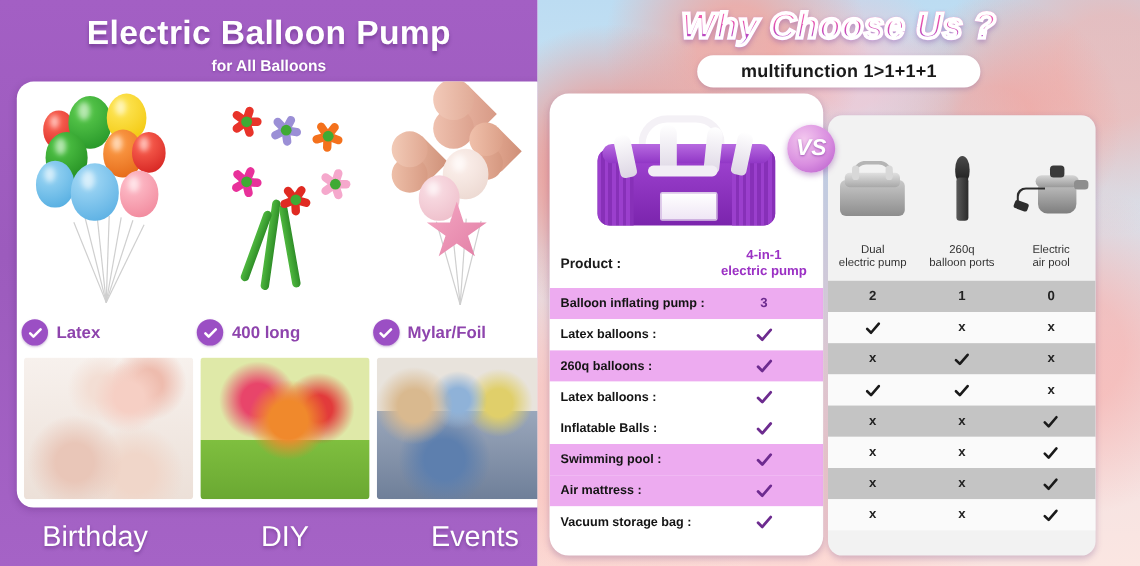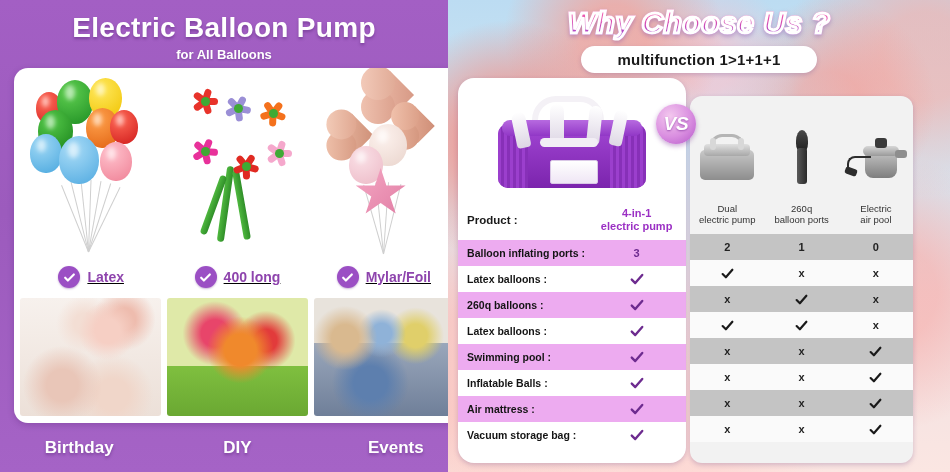--- a/index.html
+++ b/index.html
@@ -47,38 +47,38 @@
   .flower b{position:absolute;left:50%;top:50%;width:15px;height:7px;border-radius:4px;margin:-3.5px 0 0 -2px;transform-origin:2px 3.5px;display:block;}
   .flower em{position:absolute;left:50%;top:50%;width:9px;height:9px;margin:-4.5px 0 0 -4.5px;border-radius:50%;background:#3faa34;display:block;}
   .stem{position:absolute;width:7px;border-radius:4px;background:linear-gradient(90deg,#4fb83f,#2f8e28);}
 
   
   .heartb{position:absolute;transform:rotate(-45deg);}
   .heartb:before,.heartb:after{content:"";position:absolute;border-radius:50%;}
   .starb{position:absolute;clip-path:polygon(50% 0%,61% 35%,98% 35%,68% 57%,79% 91%,50% 70%,21% 91%,32% 57%,2% 35%,39% 35%);}
 
   .checks-row{display:flex;height:42px;align-items:center;padding:0 4px;box-sizing:border-box;}
-  .check-cell{flex:1;display:flex;align-items:center;justify-content:center;gap:7px;text-decoration:underline;}
+  .check-cell{flex:1;display:flex;align-items:center;justify-content:flex-start;gap:7px;}
   .chk-badge{
     width:22px;height:22px;border-radius:50%;background:#9b4fc4;
     display:flex;align-items:center;justify-content:center;flex:none;
     box-shadow:0 1px 2px rgba(100,40,140,.35);
   }
   .chk-badge svg{width:13px;height:13px;display:block;}
   .chk-label{color:#8e44ad;font-weight:bold;font-size:14px;white-space:nowrap;}
 
   .photo-row{display:flex;height:118px;gap:6px;padding:0 6px;box-sizing:border-box;}
   .photo{flex:1;border-radius:3px;overflow:hidden;position:relative;background:#efe7e3;}
 
   .footer-row{
     position:absolute;left:0;bottom:4px;width:475px;height:40px;display:flex;
   }
   .footer-cell{flex:1;display:flex;align-items:center;justify-content:center;}
   .footer-cell span{
-    color:#ffffff;font-weight:bold;font-size:17px;
+    color:#ffffff;font-weight:normal;font-size:24px;
     text-shadow:0 2px 3px rgba(80,30,110,.45);
   }
 
   
   .right-panel{
     position:relative;width:532px;height:472px;box-sizing:border-box;
     overflow:hidden;
     background:
       radial-gradient(circle at 12% 30%, rgba(244,138,128,.85) 0 7%, rgba(244,138,128,0) 22%),
       radial-gradient(circle at 33% 8%, rgba(248,160,150,.75) 0 6%, rgba(248,160,150,0) 20%),
@@ -388,21 +388,21 @@
         <div class="hdr-row">
           <div class="hdr-main-label">Product :</div>
           <div class="hdr-main-val">
             <div>4-in-1</div>
             <div>electric pump</div>
           </div>
         </div>
 
         <div>
           <div class="frow alt">
-            <div class="fname">Balloon inflating ports :</div>
+            <div class="fname">Balloon inflating pump :</div>
             <div class="fval">3</div>
           </div>
           <div class="frow plain">
             <div class="fname">Latex balloons :</div>
             <div class="fval">
               <svg viewBox="0 0 24 24">
                   <path d="M3 13l6 6L21 5" fill="none" stroke="#6d2b8f" stroke-width="4" stroke-linecap="round" stroke-linejoin="round"></path>
                 </svg>
             </div>
           </div>
@@ -415,30 +415,30 @@
             </div>
           </div>
           <div class="frow plain">
             <div class="fname">Latex balloons :</div>
             <div class="fval">
               <svg viewBox="0 0 24 24">
                   <path d="M3 13l6 6L21 5" fill="none" stroke="#6d2b8f" stroke-width="4" stroke-linecap="round" stroke-linejoin="round"></path>
                 </svg>
             </div>
           </div>
+          <div class="frow plain">
+            <div class="fname">Inflatable Balls :</div>
+            <div class="fval">
+              <svg viewBox="0 0 24 24">
+                  <path d="M3 13l6 6L21 5" fill="none" stroke="#6d2b8f" stroke-width="4" stroke-linecap="round" stroke-linejoin="round"></path>
+                </svg>
+            </div>
+          </div>
           <div class="frow alt">
             <div class="fname">Swimming pool :</div>
-            <div class="fval">
-              <svg viewBox="0 0 24 24">
-                  <path d="M3 13l6 6L21 5" fill="none" stroke="#6d2b8f" stroke-width="4" stroke-linecap="round" stroke-linejoin="round"></path>
-                </svg>
-            </div>
-          </div>
-          <div class="frow plain">
-            <div class="fname">Inflatable Balls :</div>
             <div class="fval">
               <svg viewBox="0 0 24 24">
                   <path d="M3 13l6 6L21 5" fill="none" stroke="#6d2b8f" stroke-width="4" stroke-linecap="round" stroke-linejoin="round"></path>
                 </svg>
             </div>
           </div>
           <div class="frow alt">
             <div class="fname">Air mattress :</div>
             <div class="fval">
               <svg viewBox="0 0 24 24">

